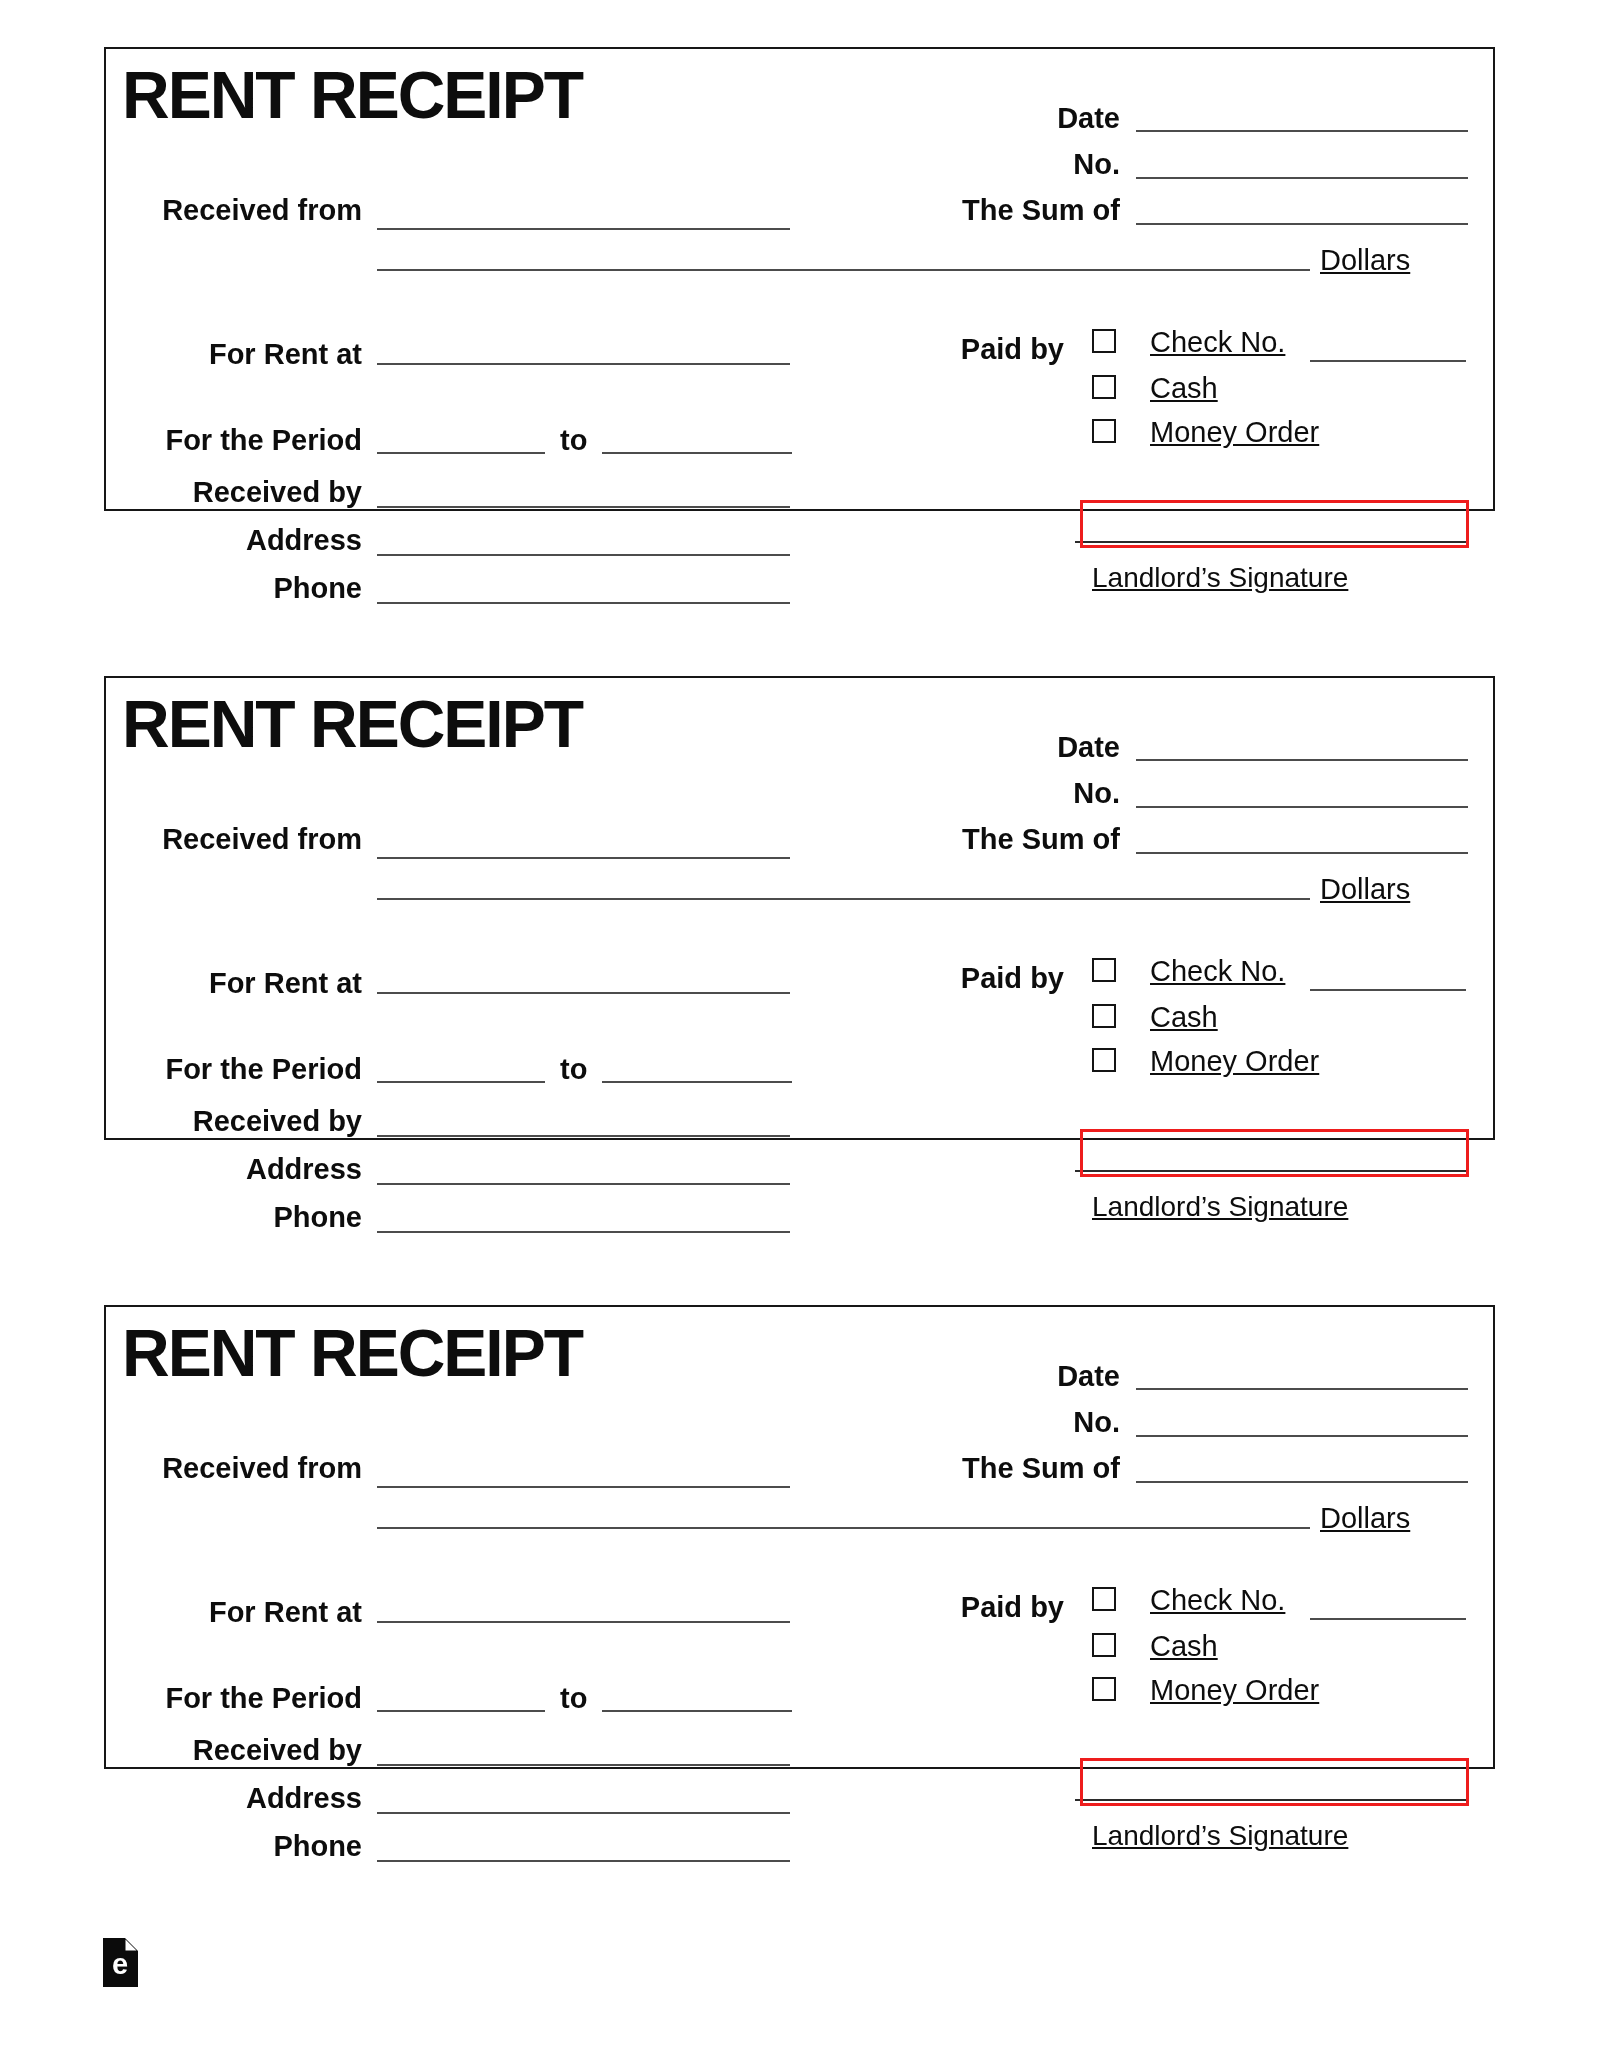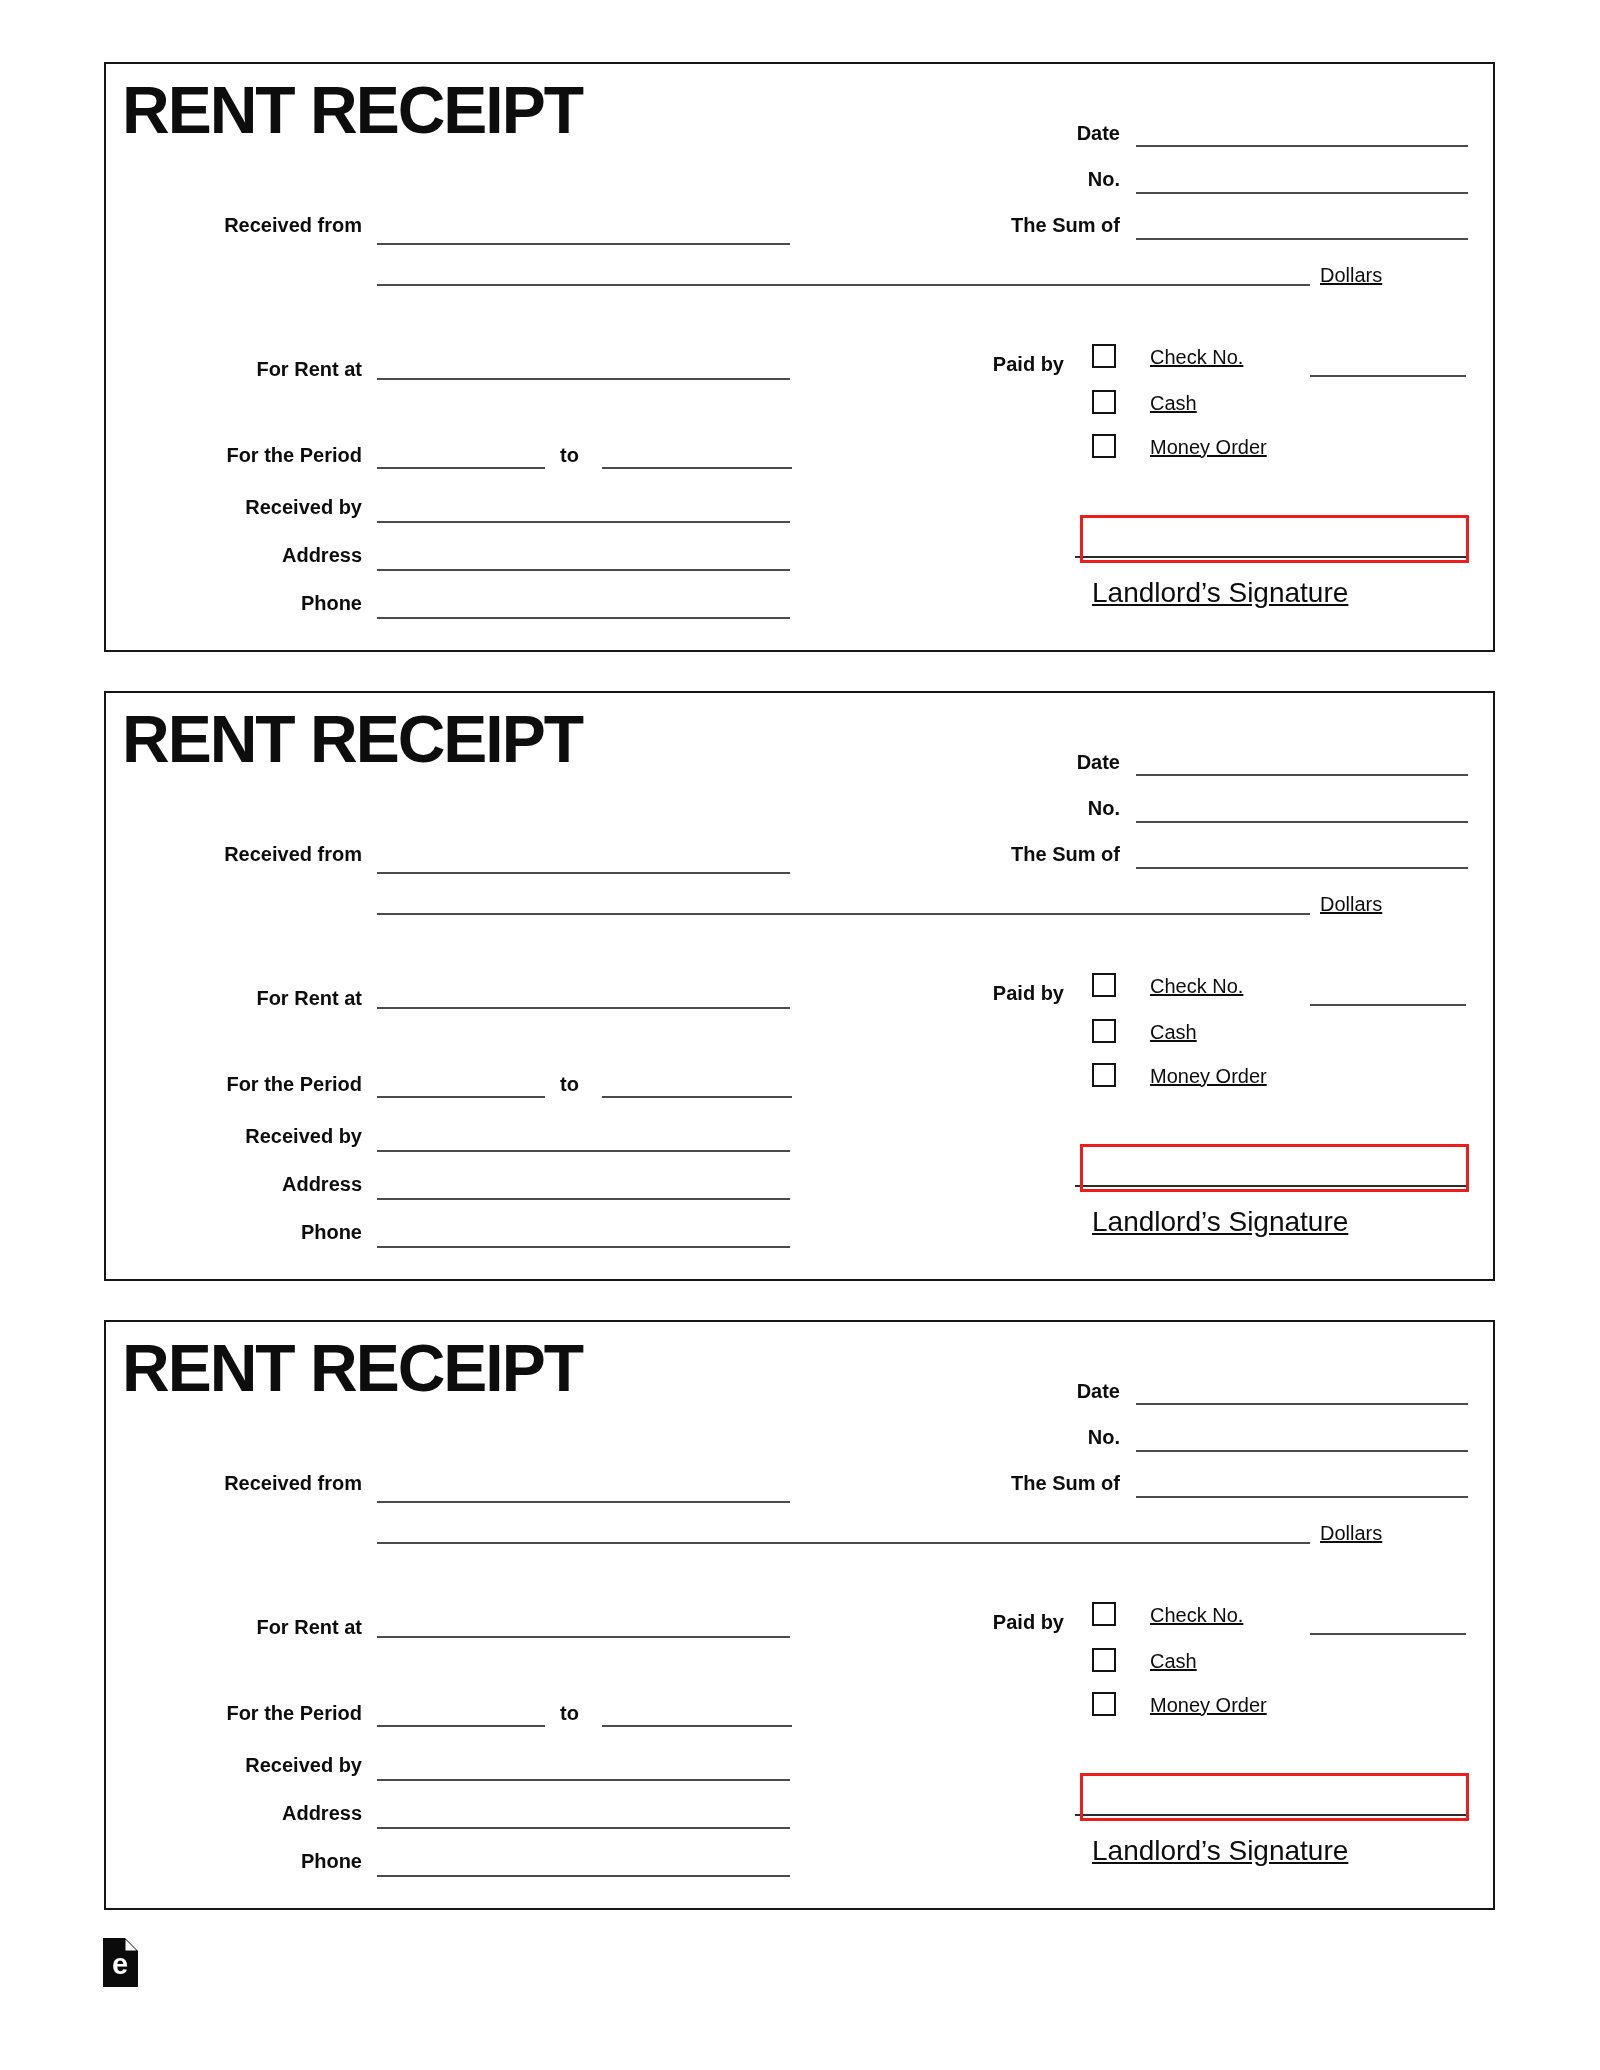--- a/index.html
+++ b/index.html
@@ -1,30 +1,30 @@
 <!DOCTYPE html>
 <html><head>
 <meta charset="utf-8">
 <style>
   html,body{margin:0;padding:0;background:#ffffff;}
   .page{
     position:relative;width:1600px;height:2070px;background:#ffffff;overflow:hidden;
     font-family:"Liberation Sans","DejaVu Sans",sans-serif;color:#0d0d0d;
   }
   .receipt{
-    position:absolute;left:104px;width:1391px;height:590px;
-    border:2px solid #161616;background:#ffffff;box-sizing:border-box;margin-top:15px;
+    position:absolute;left:104px;width:1391px;height:464px;
+    border:2px solid #161616;background:#ffffff;box-sizing:border-box;
   }
   .pos-0{top:47px}.pos-1{top:676px}.pos-2{top:1305px}
 
   .title{
     position:absolute;left:16px;top:12px;font-size:66px;font-weight:700;
     letter-spacing:-2px;line-height:1.05;white-space:nowrap;
   }
-  .lbl{position:absolute;font-size:20px;line-height:30px;font-weight:700;white-space:nowrap;}
+  .lbl{position:absolute;font-size:29px;line-height:30px;font-weight:700;white-space:nowrap;}
   .lbl-left{left:0;width:256px;text-align:right;}
   .lbl-rcol{left:700px;width:314px;text-align:right;}
   .plain{font-weight:400;text-decoration:underline;}
   .wline{position:absolute;height:0;border-bottom:2px solid #4c4c4c;}
   .sigline{position:absolute;height:0;border-bottom:2px solid #2b2b2b;}
   .cb{position:absolute;width:24px;height:24px;border:2px solid #141414;background:#fff;box-sizing:border-box;}
   .sigbox{position:absolute;left:974px;top:451px;width:389px;height:48px;border:3px solid #ee1d1d;background:transparent;box-sizing:border-box;}
   .logo{position:absolute;left:103px;top:1938px;width:35px;height:49px;}
 </style>
 </head>

